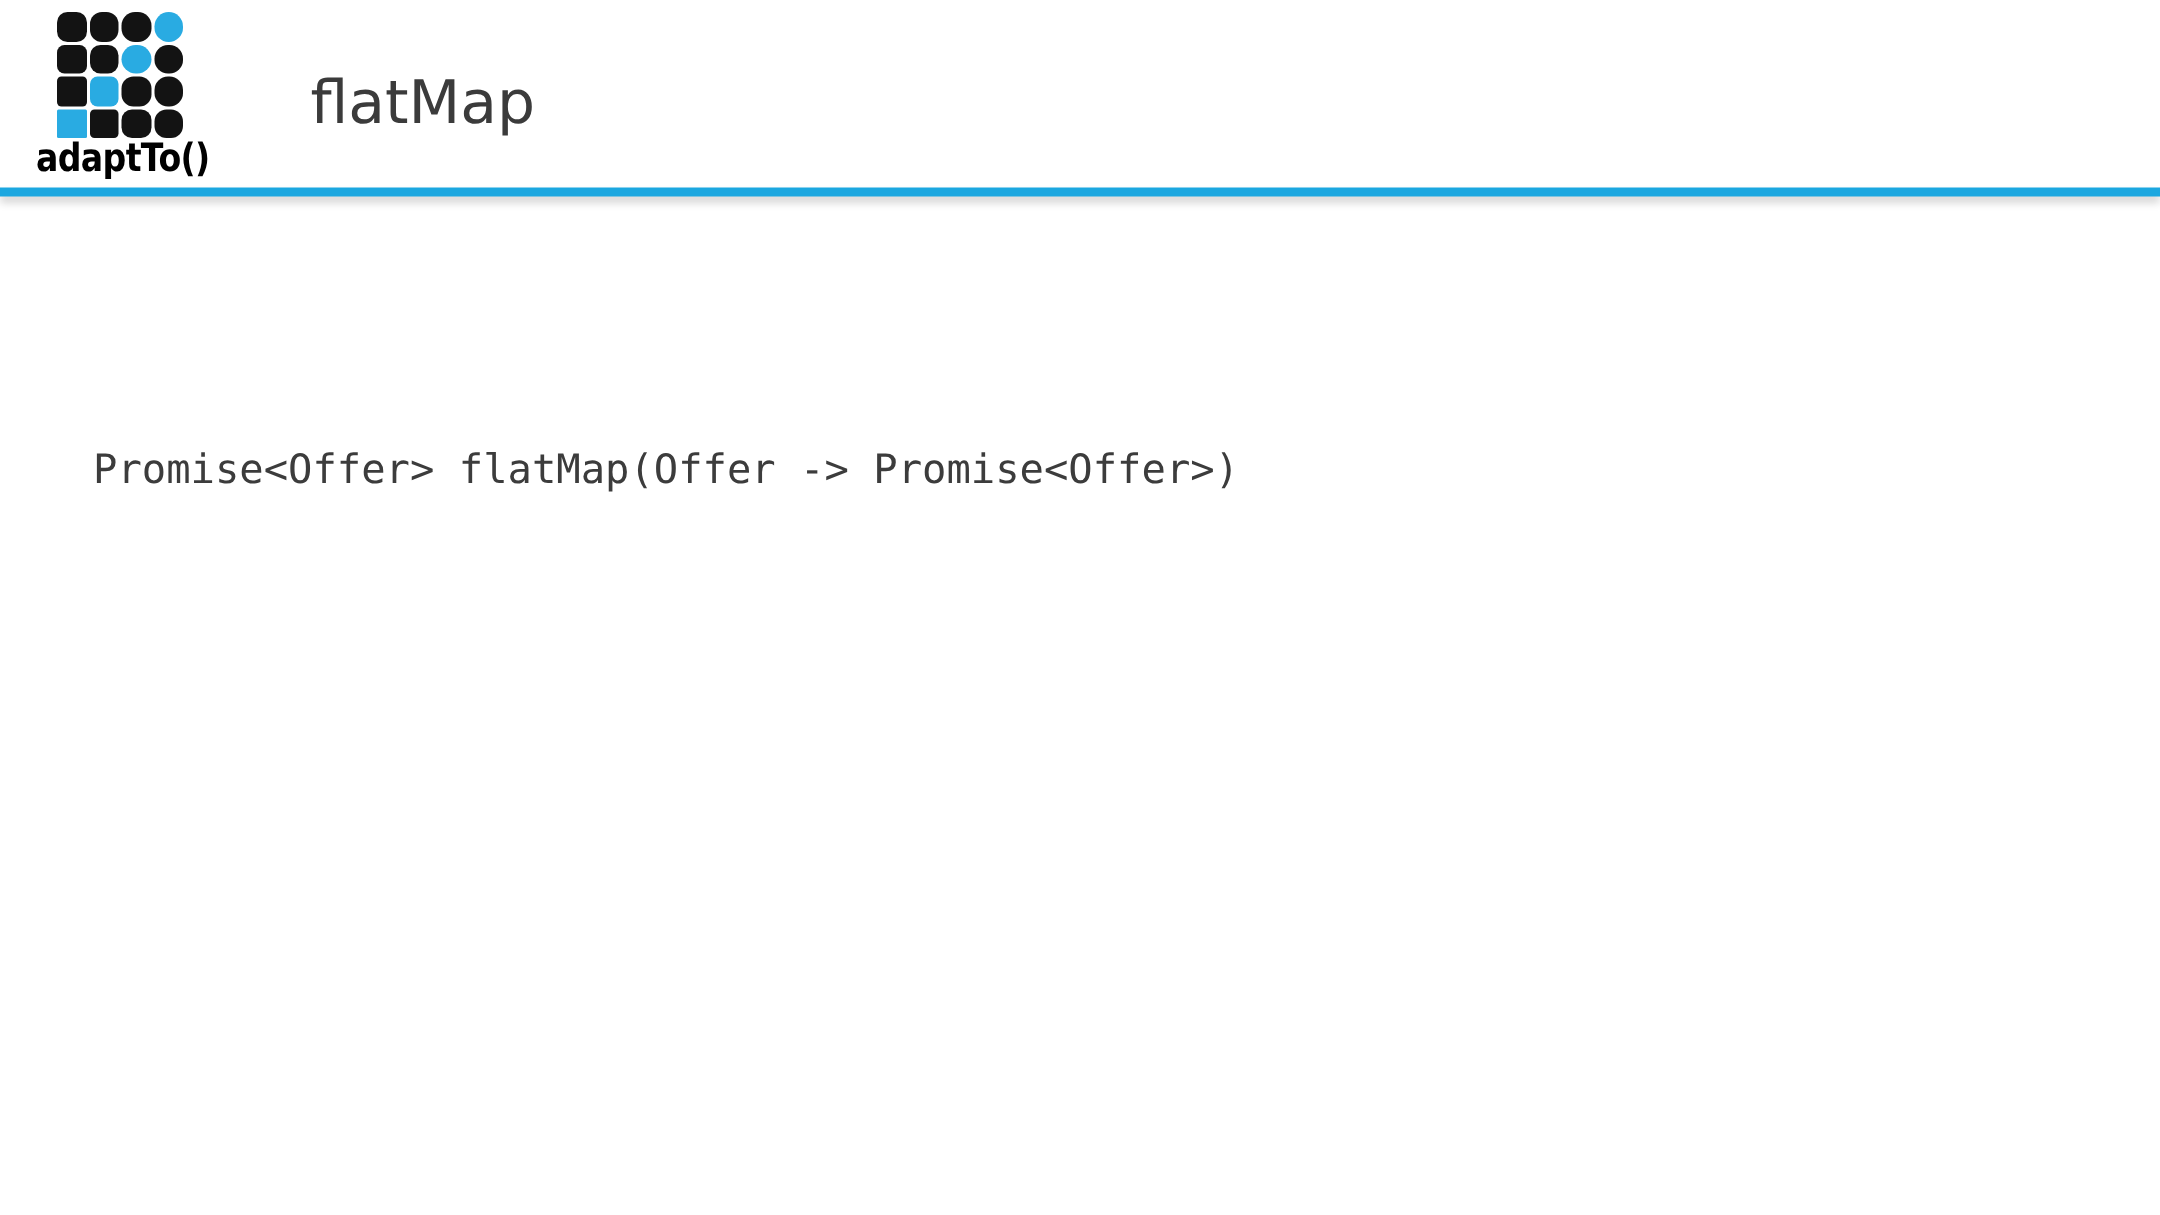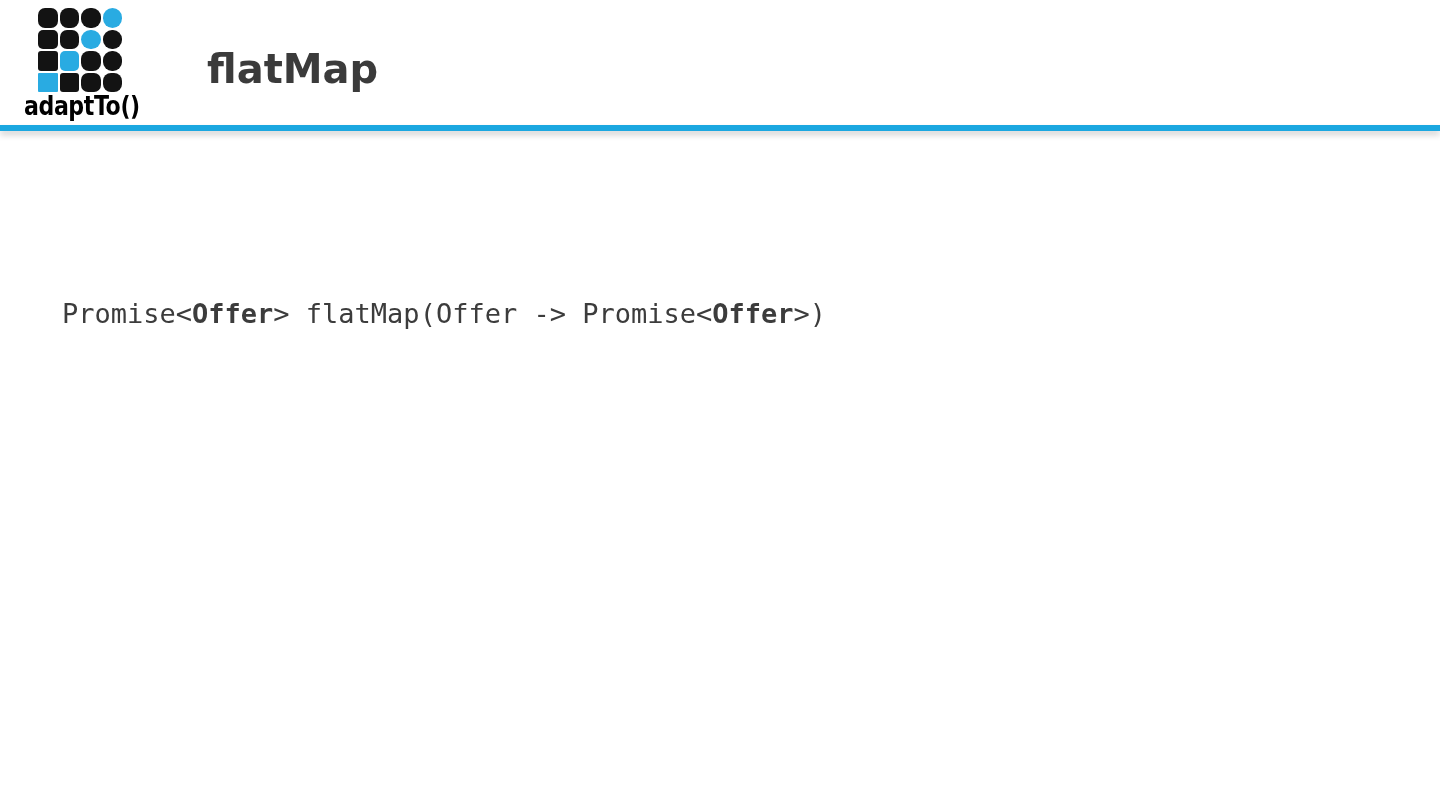--- a/index.html
+++ b/index.html
@@ -62,21 +62,21 @@
     transform-origin: 0 50%;
     white-space: nowrap;
   }
 
   .slide-title {
     position: absolute;
     left: 207px;
     top: 44px;
     margin: 0;
     font-family: "DejaVu Sans", "Liberation Sans", sans-serif;
-    font-weight: bold;
+    font-weight: normal;
     font-size: 40px;
     line-height: 50px;
     color: var(--title-gray);
     white-space: nowrap;
   }
 
   .accent-rule {
     position: absolute;
     top: 125px;
     left: 0;
@@ -95,21 +95,21 @@
   }
   .signature {
     position: absolute;
     left: 62px;
     top: 167px; 
     font-family: "DejaVu Sans Mono", "Liberation Mono", monospace;
     font-size: 27px;
     color: var(--code-gray);
     white-space: pre;
   }
-  .signature .b { font-weight: bold; }
+  .signature .b { font-weight: normal; }
 </style>
 </head>
 <body>
 
 <div class="slide">
 
   <header class="slide-header">
     <div class="logo">
       <div class="logo-grid" id="logo-grid">
           <div class="cell black" style="border-radius: 7px;"></div>

